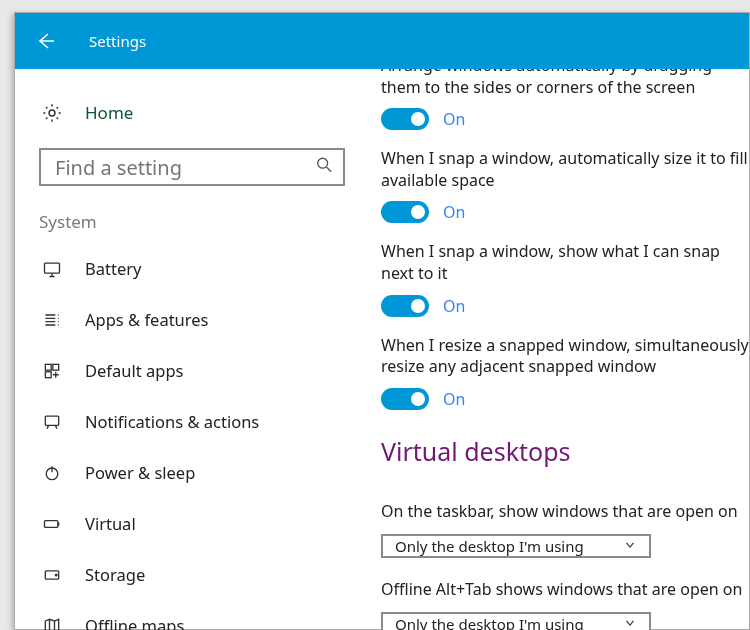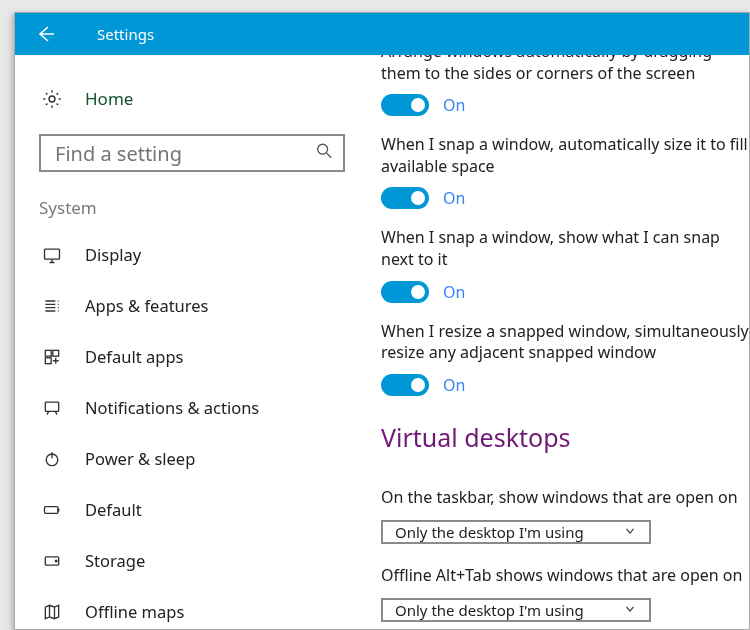--- a/index.html
+++ b/index.html
@@ -1,18 +1,18 @@
 <!DOCTYPE html>
 <html><head>
 <meta charset="utf-8">
 <style>
   * { box-sizing: border-box; margin: 0; padding: 0; font-family: "Segoe UI", -apple-system, system-ui, sans-serif; }
   body { background: #e8e8e8; width: 750px; height: 630px; overflow: hidden; position: relative; }
   .window { position: absolute; left: 14px; top: 12px; right: 0; bottom: 0; background: #fff; border: 1px solid #aaa; box-shadow: -2px 2px 6px rgba(0,0,0,.25); }
-  .titlebar { background: #0097d6; height: 42px; display: flex; align-items: center; padding: 0 14px; color: #fff; gap: 8px; }
+  .titlebar { background: #0097d6; height: 56px; display: flex; align-items: center; padding: 0 14px; color: #fff; }
   .back-btn { width: 34px; height: 34px; display: flex; align-items: center; justify-content: center; cursor: pointer; }
   .title { margin-left: 26px; font-size: 15px; font-weight: 400; }
   .body { display: flex; height: calc(100% - 38px); }
   .sidebar { width: 348px; padding: 24px 0 0 0; border-right: none; }
   .home-row { display: flex; align-items: center; padding: 8px 24px 16px 26px; cursor: pointer; }
   .home-row .icon { width: 22px; display:flex; align-items:center; }
   .home-row span.label { margin-left: 22px; font-size: 17px; color: #14532d; }
   .search-wrap { margin: 8px 18px 14px 24px; }
   .search { width: 100%; height: 38px; border: 2px solid #8a8a8a; padding: 0 36px 0 14px; font-size: 20px; color: #666; background: #fff; outline: none; position: relative; }
   .search-box { position: relative; }
@@ -77,21 +77,21 @@
       <div class="section-label">System</div>
 
       <div class="nav">
         <div class="nav-item">
           <span class="icon">
               <svg width="20" height="20" viewBox="0 0 24 24" fill="none" stroke="#333" stroke-width="1.6">
                 <rect x="3" y="5" width="18" height="12" rx="1"></rect>
                 <path d="M9 21h6M12 17v4"></path>
               </svg>
             </span>
-          <span class="label">Display</span>
+          <span class="label">Battery</span>
         </div>
         <div class="nav-item">
           <span class="icon">
               <svg width="20" height="20" viewBox="0 0 24 24" fill="none" stroke="#333" stroke-width="1.6">
                 <path d="M4 6h12M4 10h12M4 14h12M4 18h12M19 6h1M19 10h1M19 14h1M19 18h1"></path>
               </svg>
             </span>
           <span class="label">Apps &amp; features</span>
         </div>
         <div class="nav-item">
@@ -123,21 +123,21 @@
             </span>
           <span class="label">Power &amp; sleep</span>
         </div>
         <div class="nav-item">
           <span class="icon">
               <svg width="20" height="20" viewBox="0 0 24 24" fill="none" stroke="#333" stroke-width="1.6">
                 <rect x="3" y="8" width="16" height="8" rx="1"></rect>
                 <path d="M20 10v4"></path>
               </svg>
             </span>
-          <span class="label">Default</span>
+          <span class="label">Virtual</span>
         </div>
         <div class="nav-item">
           <span class="icon">
               <svg width="20" height="20" viewBox="0 0 24 24" fill="none" stroke="#333" stroke-width="1.6">
                 <rect x="4" y="7" width="16" height="10" rx="1"></rect>
                 <circle cx="17" cy="12" r="1" fill="#333"></circle>
               </svg>
             </span>
           <span class="label">Storage</span>
         </div>

